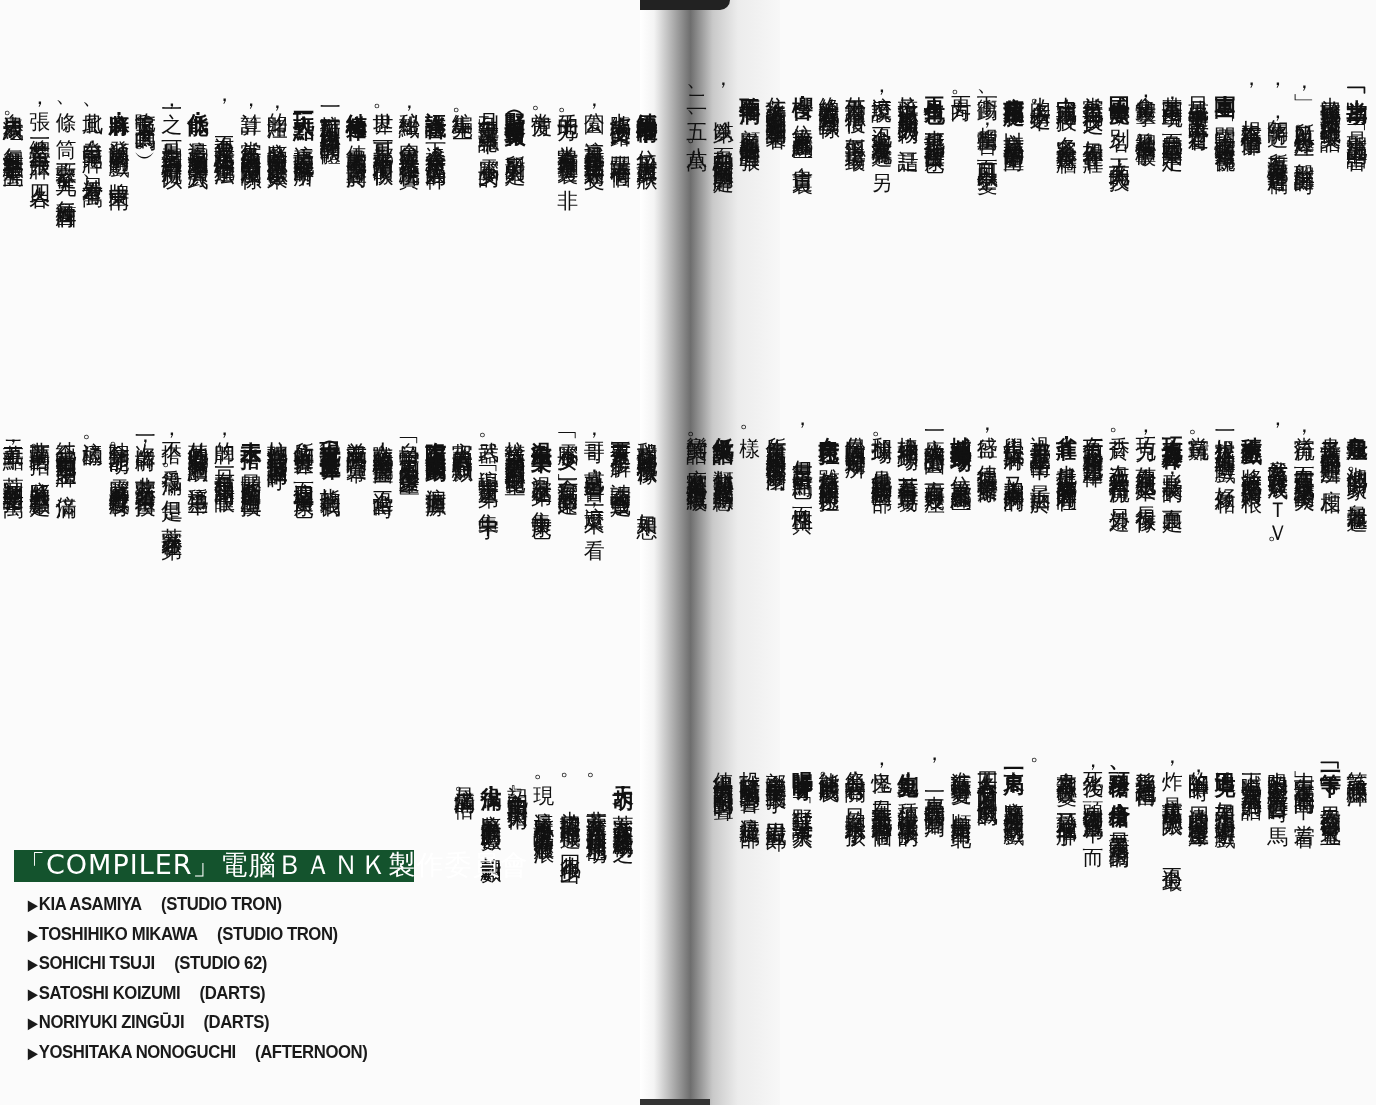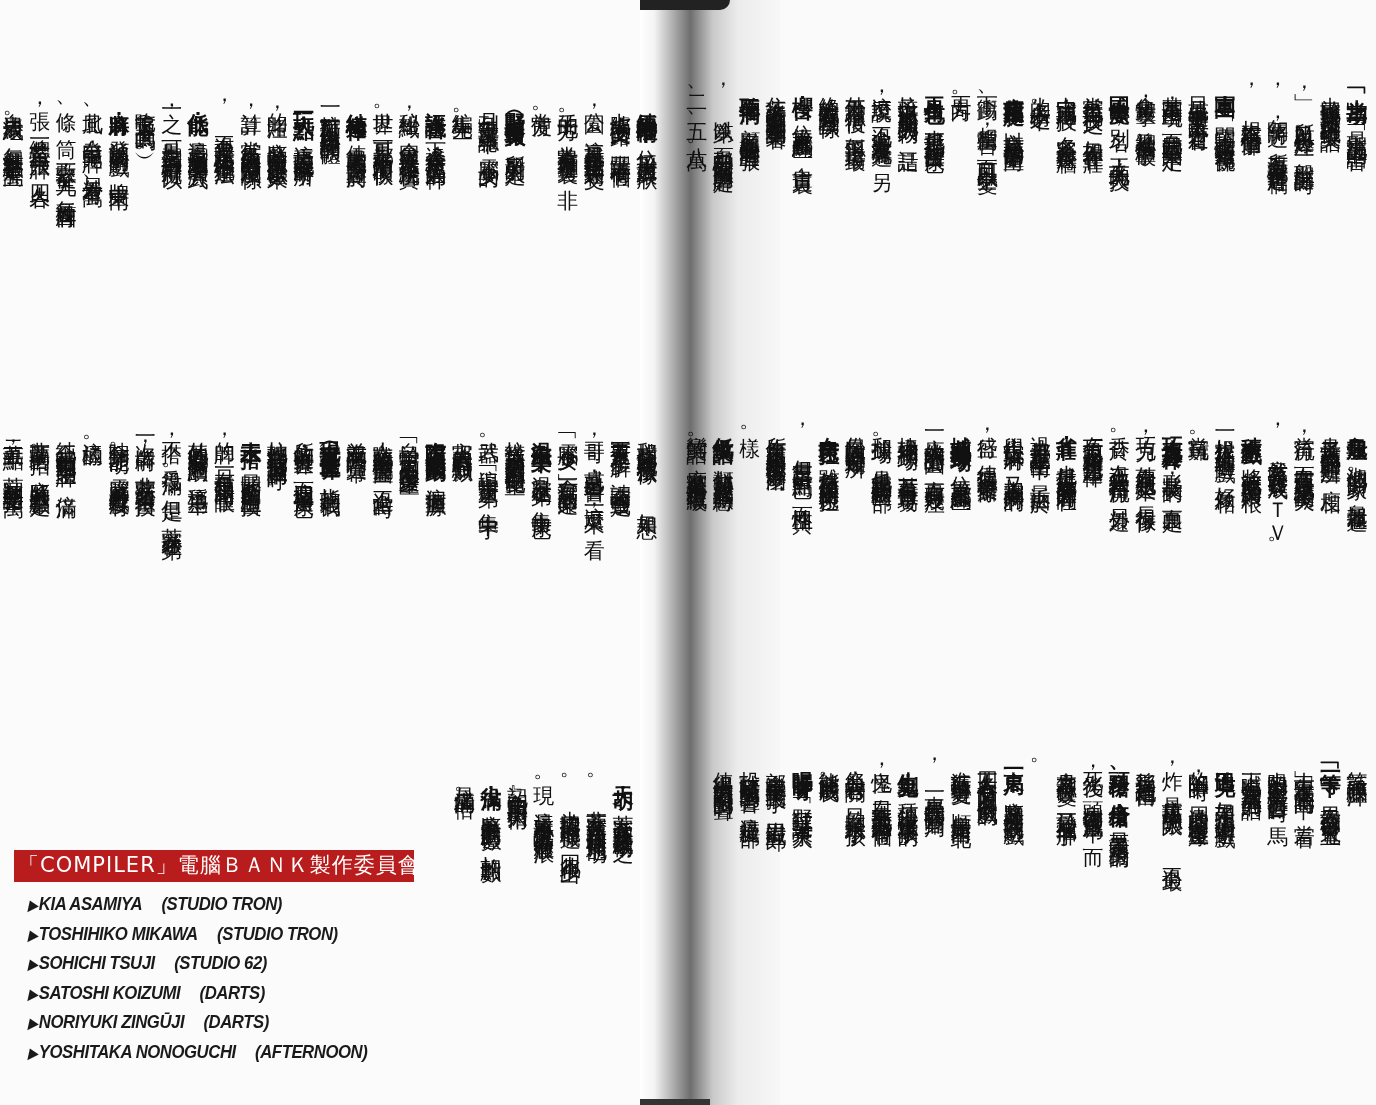--- a/index.html
+++ b/index.html
@@ -27,25 +27,25 @@
     font-size:21px;
     line-height:26.4px;
     letter-spacing:2.3px;
     white-space:pre-wrap;
   }
   .vblock p { margin:0; }
   .term { font-weight:bold; }
 
   .credits { position:absolute; left:14px; top:850px; width:400px; }
   .credits-title {
-    background:#b91c1c; color:#fff;
-    font-size:21px; line-height:30px; height:32px;
+    background:#14532d; color:#fff;
+    font-size:27px; line-height:30px; height:32px;
     padding:0 4px; letter-spacing:1px; white-space:nowrap;
   }
-  .credits-list { list-style:none; margin:8px 0 0 0; padding:0 0 0 14px;font-style:italic; }
+  .credits-list { list-style:none; margin:8px 0 0 0; padding:0 0 0 14px; }
   .credits-list li {
     font-family:"Liberation Sans", sans-serif;
     font-size:19px; line-height:27.6px; letter-spacing:-0.5px;
     transform:scaleX(0.88); transform-origin:left center;
     white-space:nowrap; font-weight:bold; color:#1a1a1a;
   }
   .arrow { font-size:14px; margin-right:2px; }
   .aff { margin-left:22px; }
 </style>
 </head>

